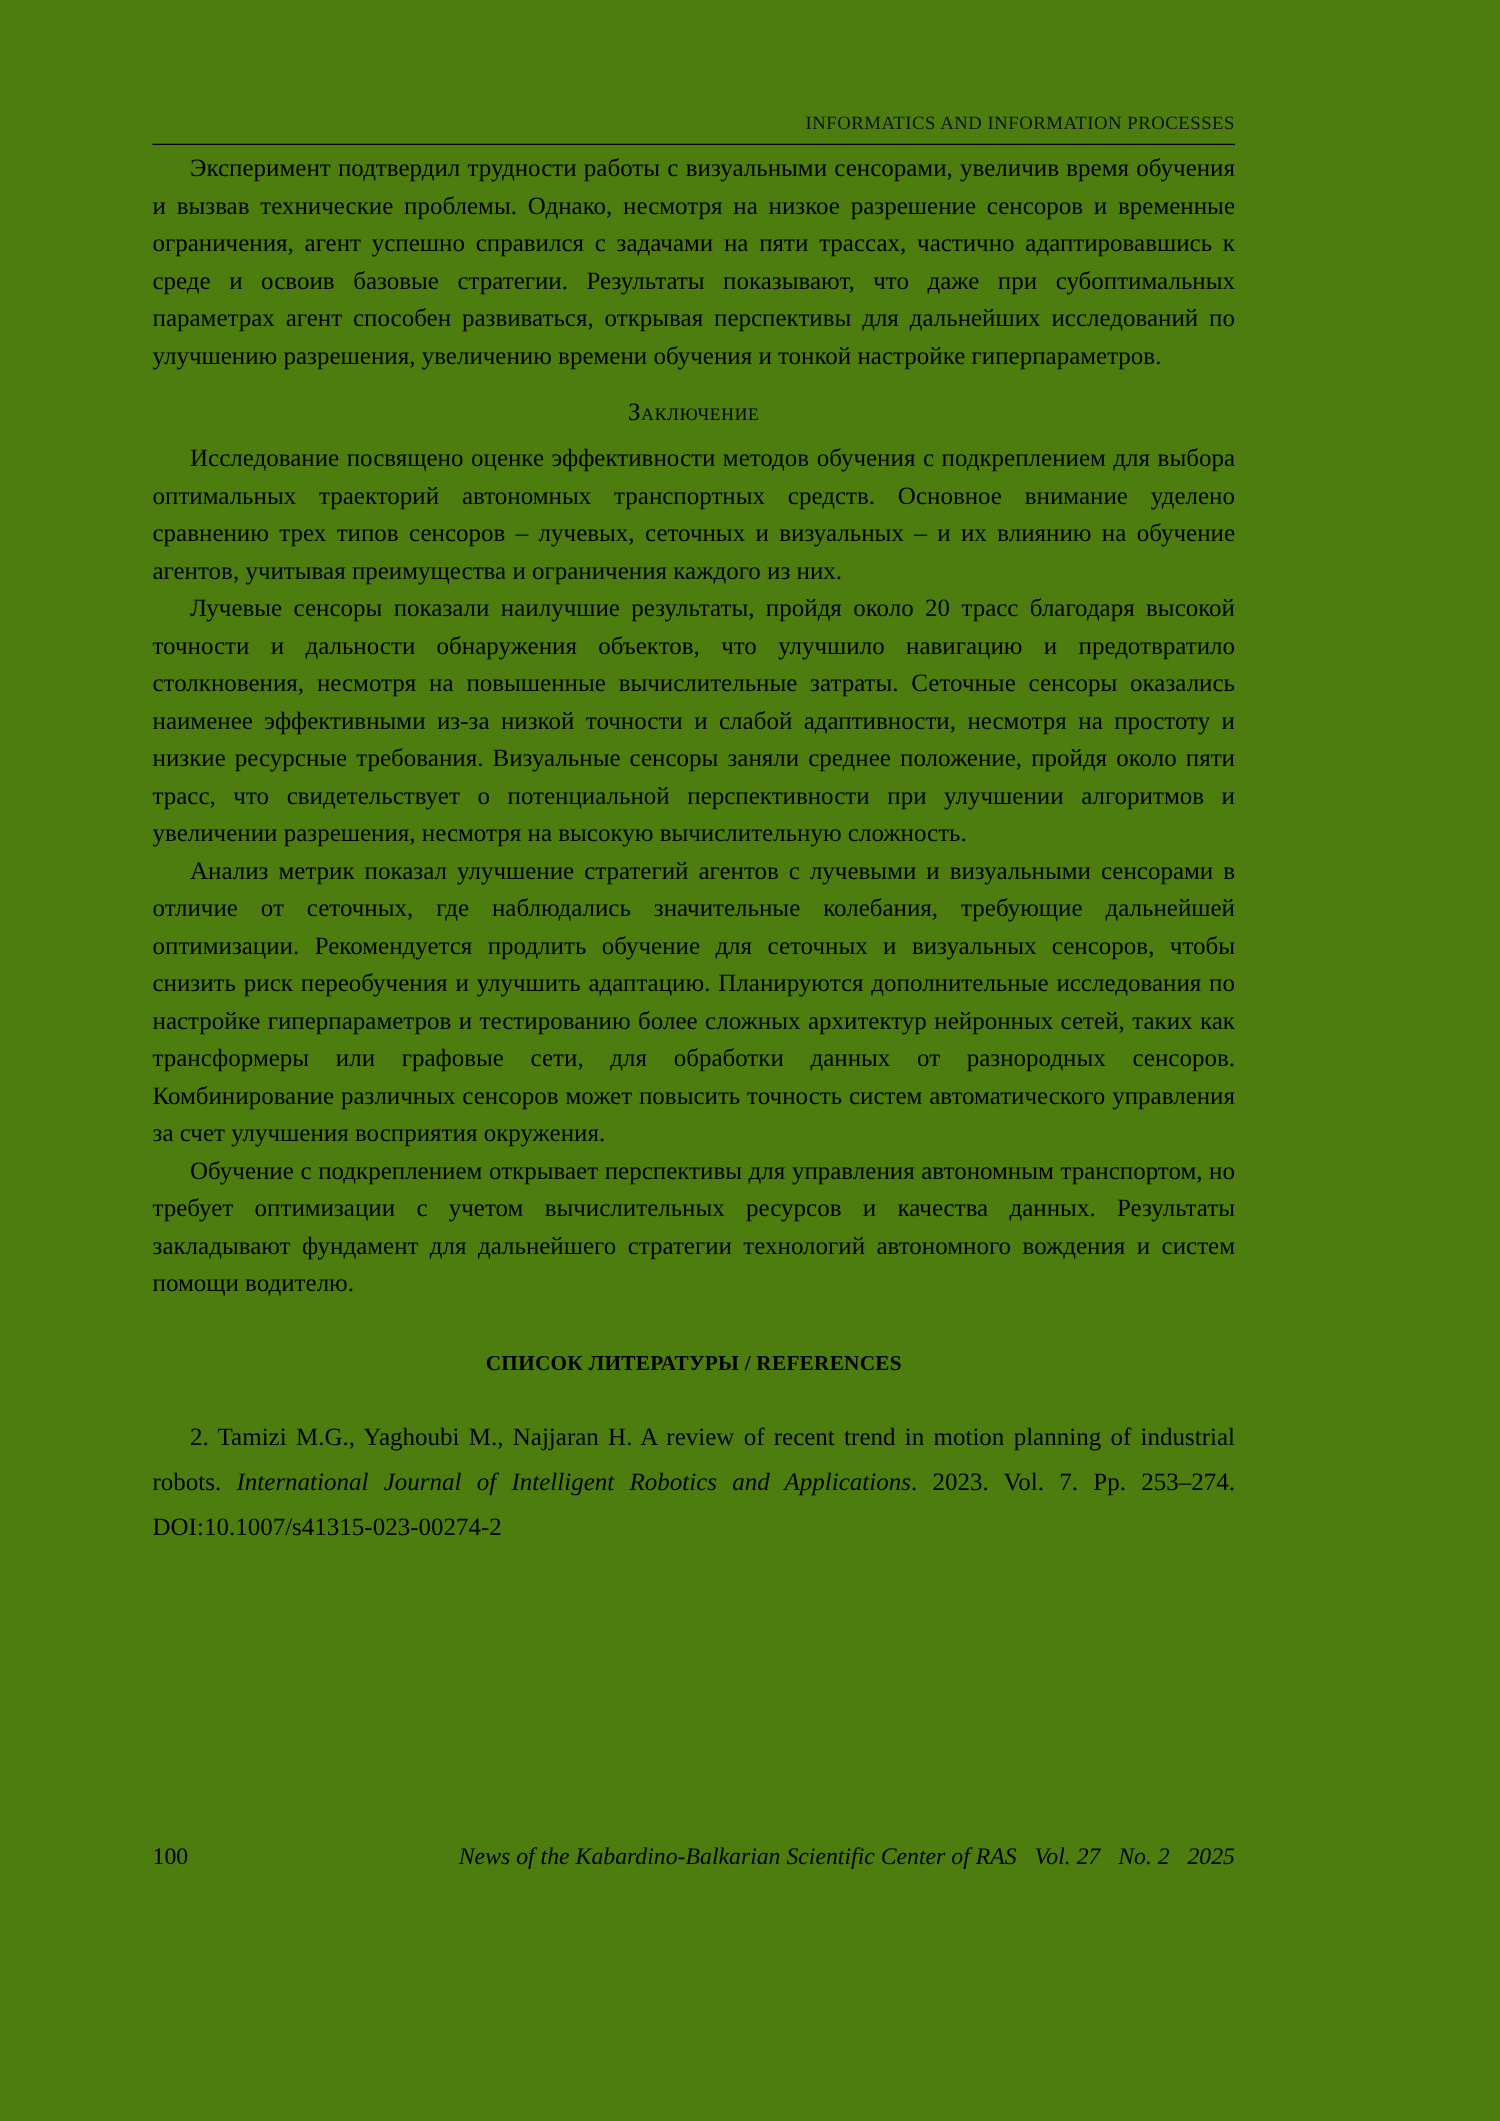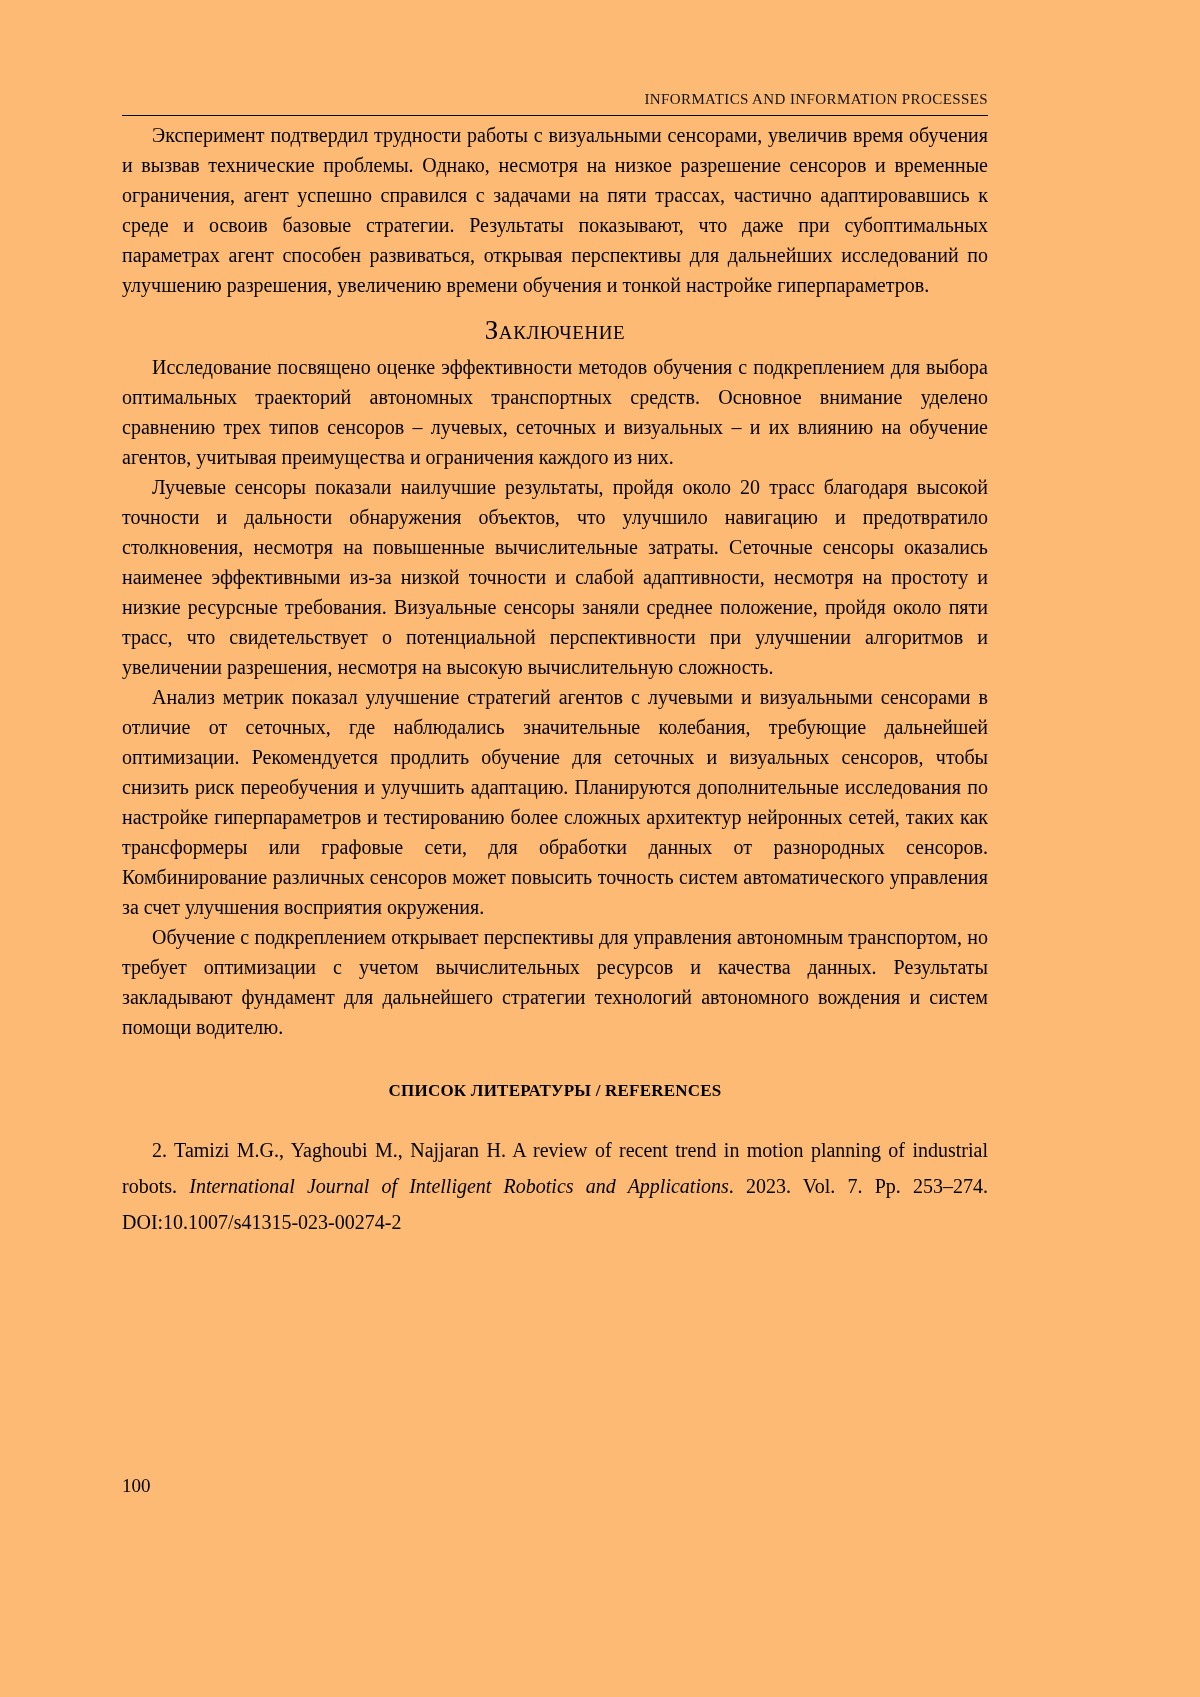--- a/index.html
+++ b/index.html
@@ -2,21 +2,21 @@
 <html lang="ru"><head>
 <meta charset="utf-8">
 <style>
   * { margin: 0; padding: 0; box-sizing: border-box; }
   html, body { background: #ffffff; }
   .page {
     position: relative;
     width: 1200px;
     height: 1697px;
     margin: 0 auto;
-    background: #fdba74;
+    background: #4d7c0f;
     color: #000000;
     font-family: "Liberation Serif", "DejaVu Serif", serif;
   }
   .content {
     position: absolute;
     left: 122px;
     right: 212px;
     top: 90px;
   }
   .running-head {
@@ -35,21 +35,21 @@
     font-size: 20px;
     line-height: 30px;
     text-align: justify;
     text-indent: 30px;
     color: #000;
   }
   .first-para { margin-top: 4px; }
   .section-heading {
     margin: 16px 0 8px 0;
     text-align: center;
-    font-size: 27px;
+    font-size: 20px;
     line-height: 28px;
     font-variant: small-caps;
     letter-spacing: 0.6px;
     font-weight: normal;
   }
   .refs-heading {
     margin: 34px 0 26px 0;
     text-align: center;
     font-size: 17px;
     line-height: 30px;
@@ -106,14 +106,15 @@
 
 
     <p class="reference">
       <span>2. Tamizi M.G., Yaghoubi M., Najjaran H. A review of recent trend in motion planning of industrial robots. </span><span class="journal-title">International Journal of Intelligent Robotics and Applications</span><span>. 2023. Vol. 7. Pp. 253–274. DOI:10.1007/s41315-023-00274-2</span>
     </p>
 
   </div>
 
   <div class="page-footer">
     <span>100</span>
+    <span class="journal-line">News of the Kabardino-Balkarian Scientific Center of RAS   Vol. 27   No. 2   2025</span>
   </div>
 </div>
 
 </body></html>

